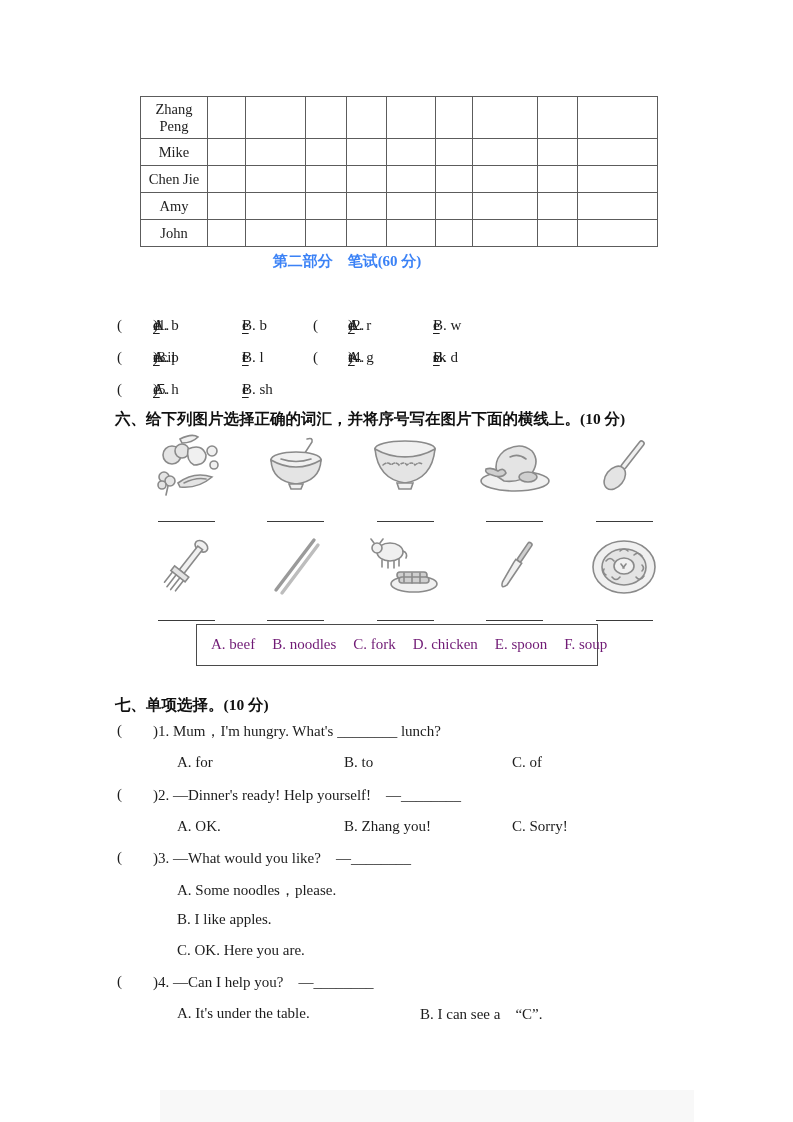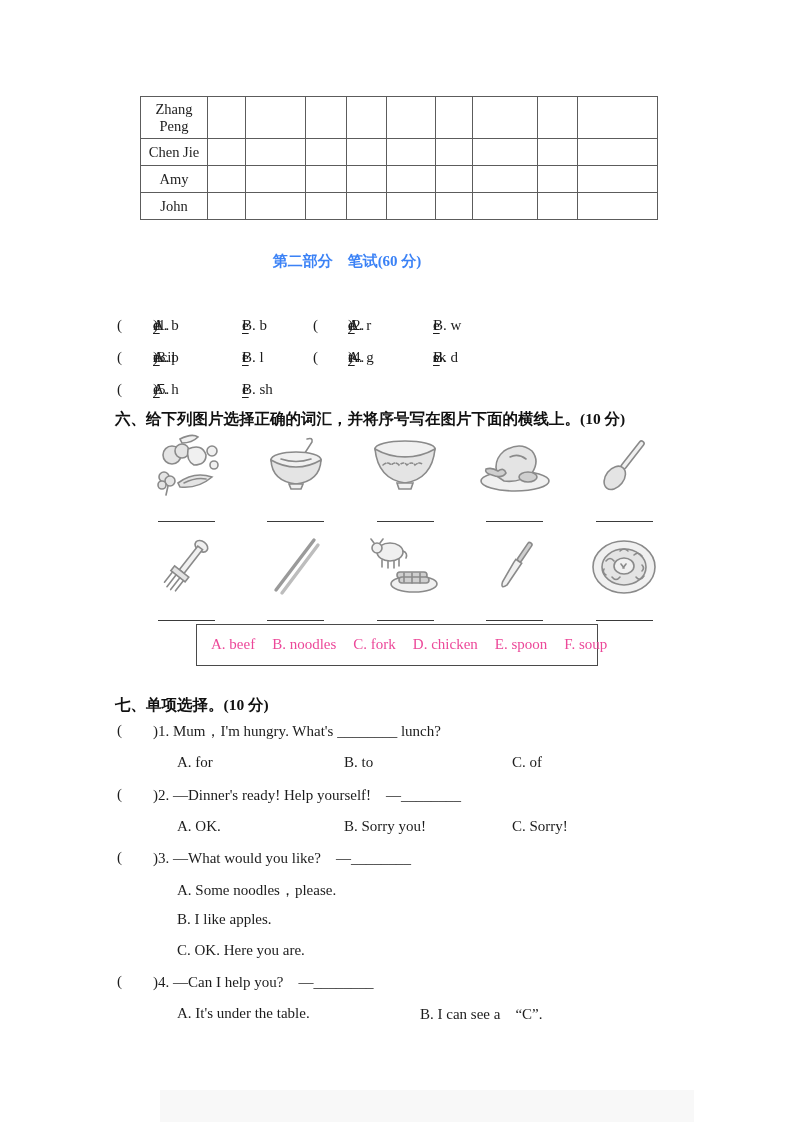--- a/index.html
+++ b/index.html
@@ -70,21 +70,21 @@
   .pics1 .pic-box{height:72px;}
   .pics2 .pic-box{height:66px;}
   .blank{
     width:57px;height:0;border-bottom:1.3px solid #3a3a3a;margin-top:auto;
   }
   
   .bank{
     position:absolute;left:196px;top:624px;width:372px;
     border:1.4px solid #4a4a4a;
     padding:4px 14px 6px 14px;
-    line-height:30px;font-size:15px;color:#ec4899;
+    line-height:30px;font-size:15px;color:#701a75;
   }
   .bank span{margin-right:17px;white-space:nowrap;}
   .bank .last{margin-right:0;}
   
   .scan-band{
     position:absolute;left:160px;right:0;top:1090px;bottom:0;
     background:#f8f8f8;
   }
   svg .ln{stroke:#8a8a8a;fill:none;stroke-width:1.6;stroke-linecap:round;}
   svg .fl{stroke:#8a8a8a;stroke-width:1.6;fill:#e4e4e4;}
@@ -116,20 +116,32 @@
           <td></td>
           <td></td>
           <td></td>
           <td></td>
           <td></td>
           <td></td>
           <td></td>
           <td></td>
     </tr>
     <tr>
+      <td>Mike</td>
+      <td></td>
+          <td></td>
+          <td></td>
+          <td></td>
+          <td></td>
+          <td></td>
+          <td></td>
+          <td></td>
+          <td></td>
+    </tr>
+    <tr>
       <td>Chen Jie</td>
       <td></td>
           <td></td>
           <td></td>
           <td></td>
           <td></td>
           <td></td>
           <td></td>
           <td></td>
           <td></td>
@@ -383,21 +395,21 @@
     <span class="c-ob">B. to</span>
     <span class="c-oc">C. of</span>
   </div>
 
   <div class="row rq2">
     <span class="c-o1">(</span>
     <span class="c-q">)2. —Dinner's ready! Help yourself!　—________</span>
   </div>
   <div class="row rq2o">
     <span class="c-oa">A. OK.</span>
-    <span class="c-ob">B. Sorry you!</span>
+    <span class="c-ob">B. Zhang you!</span>
     <span class="c-oc">C. Sorry!</span>
   </div>
 
   <div class="row rq3">
     <span class="c-o1">(</span>
     <span class="c-q">)3. —What would you like?　—________</span>
   </div>
   <div class="row rq3a">
     <span class="c-oa">A. Some noodles，please.</span>
   </div>

